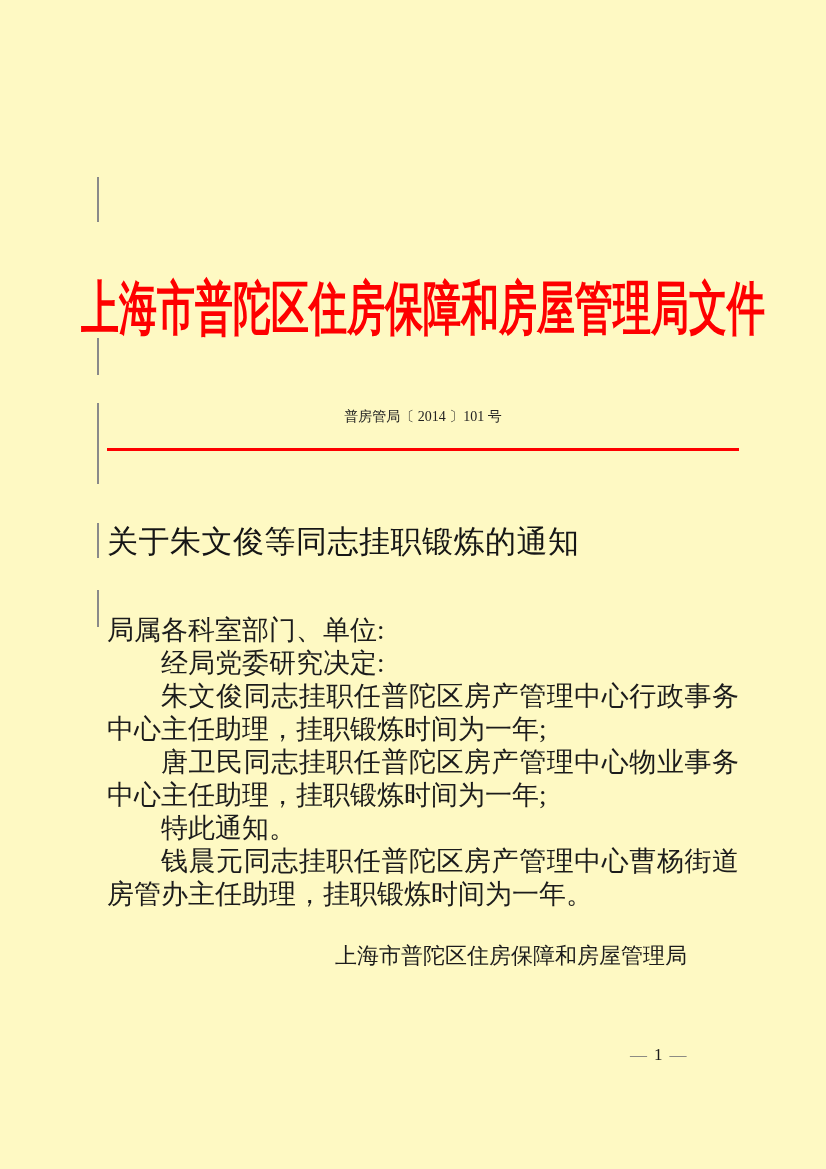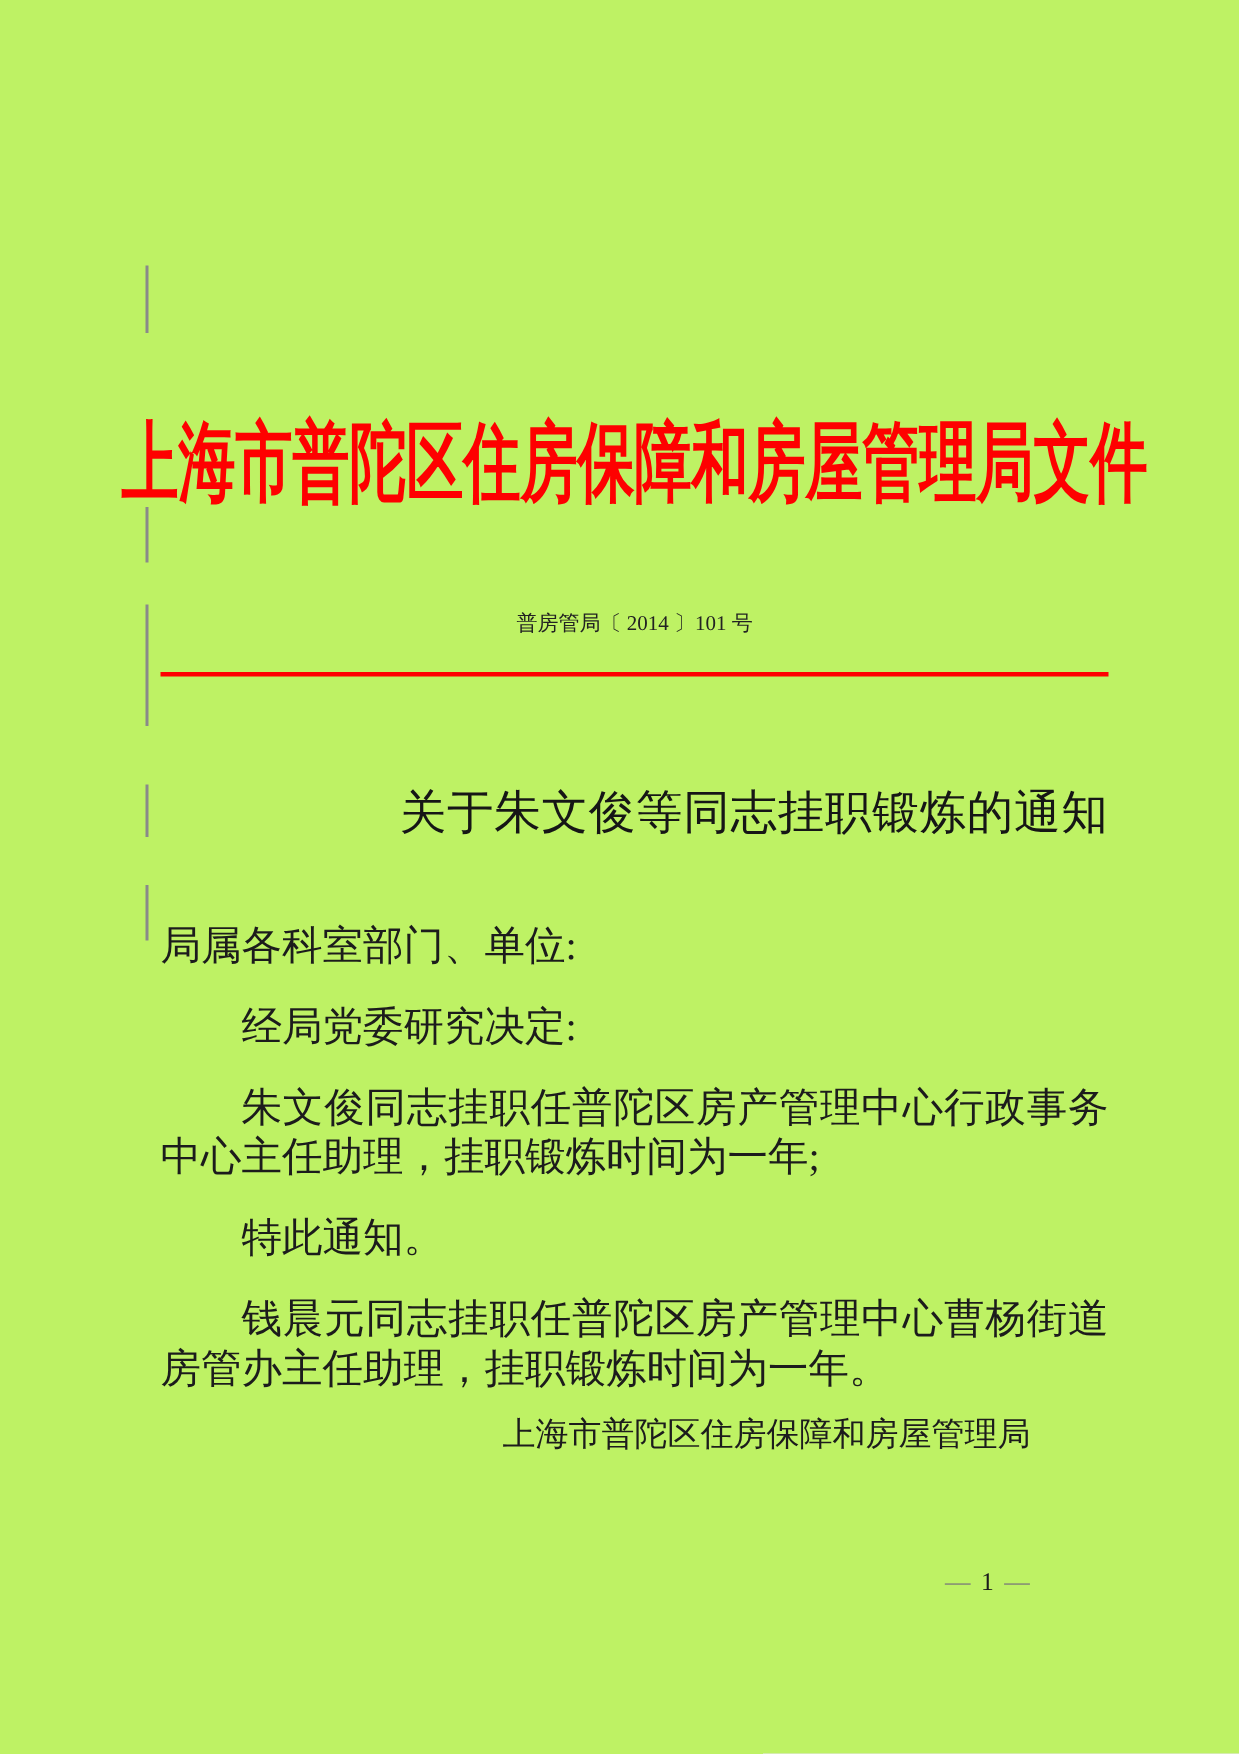--- a/index.html
+++ b/index.html
@@ -2,21 +2,21 @@
 <html><head>
 <meta charset="utf-8">
 <style>
   * { margin: 0; padding: 0; box-sizing: border-box; }
   html, body { background: #e8e8e8; }
   .page {
     position: relative;
     width: 826px;
     height: 1169px;
     margin: 0 auto;
-    background: #bef264;
+    background: #fef9c3;
     overflow: hidden;
     font-family: "Liberation Serif", "DejaVu Serif", serif;
     color: #1c1c1c;
   }
   
   .fold-mark {
     position: absolute;
     left: 97px;
     width: 2px;
     background: #8a8a8a;
@@ -63,37 +63,37 @@
     left: 0;
     width: 100%;
     height: 3px;
     background: #fe0000;
   }
   .notice-title {
     position: absolute;
     top: 522px;
     left: 0;
     width: 100%;
-    text-align: right;
+    text-align: left;
     font-size: 31px;
     line-height: 40px;
     letter-spacing: 0.5px;
     color: #161616;
   }
   .body-block {
     position: absolute;
     top: 614px;
     left: 0;
     width: 100%;
     font-size: 27px;
     line-height: 33px;
     text-align: justify;
     color: #1c1c1c;
   }
-  .body-block p.indent { text-indent: 2em; margin-top: 21px; }
+  .body-block p.indent { text-indent: 2em; }
   .sig-org {
     position: absolute;
     top: 944px;
     left: 0;
     width: 100%;
     text-align: right;
     padding-right: 52px;
     font-size: 22px;
     line-height: 24px;
   }
@@ -142,20 +142,21 @@
     <div class="doc-number">普房管局〔 2014 〕101 号</div>
 
     <div class="red-rule"></div>
 
     <div class="notice-title">关于朱文俊等同志挂职锻炼的通知</div>
 
     <div class="body-block" id="notice-body">
         <p class="">局属各科室部门、单位:</p>
         <p class="indent">经局党委研究决定:</p>
         <p class="indent">朱文俊同志挂职任普陀区房产管理中心行政事务中心主任助理，挂职锻炼时间为一年;</p>
+        <p class="indent">唐卫民同志挂职任普陀区房产管理中心物业事务中心主任助理，挂职锻炼时间为一年;</p>
         <p class="indent">特此通知。</p>
         <p class="indent">钱晨元同志挂职任普陀区房产管理中心曹杨街道房管办主任助理，挂职锻炼时间为一年。</p>
       </div>
 
     <div class="sig-org">上海市普陀区住房保障和房屋管理局</div>
 
 
   </div>
 
   <div class="page-number">

